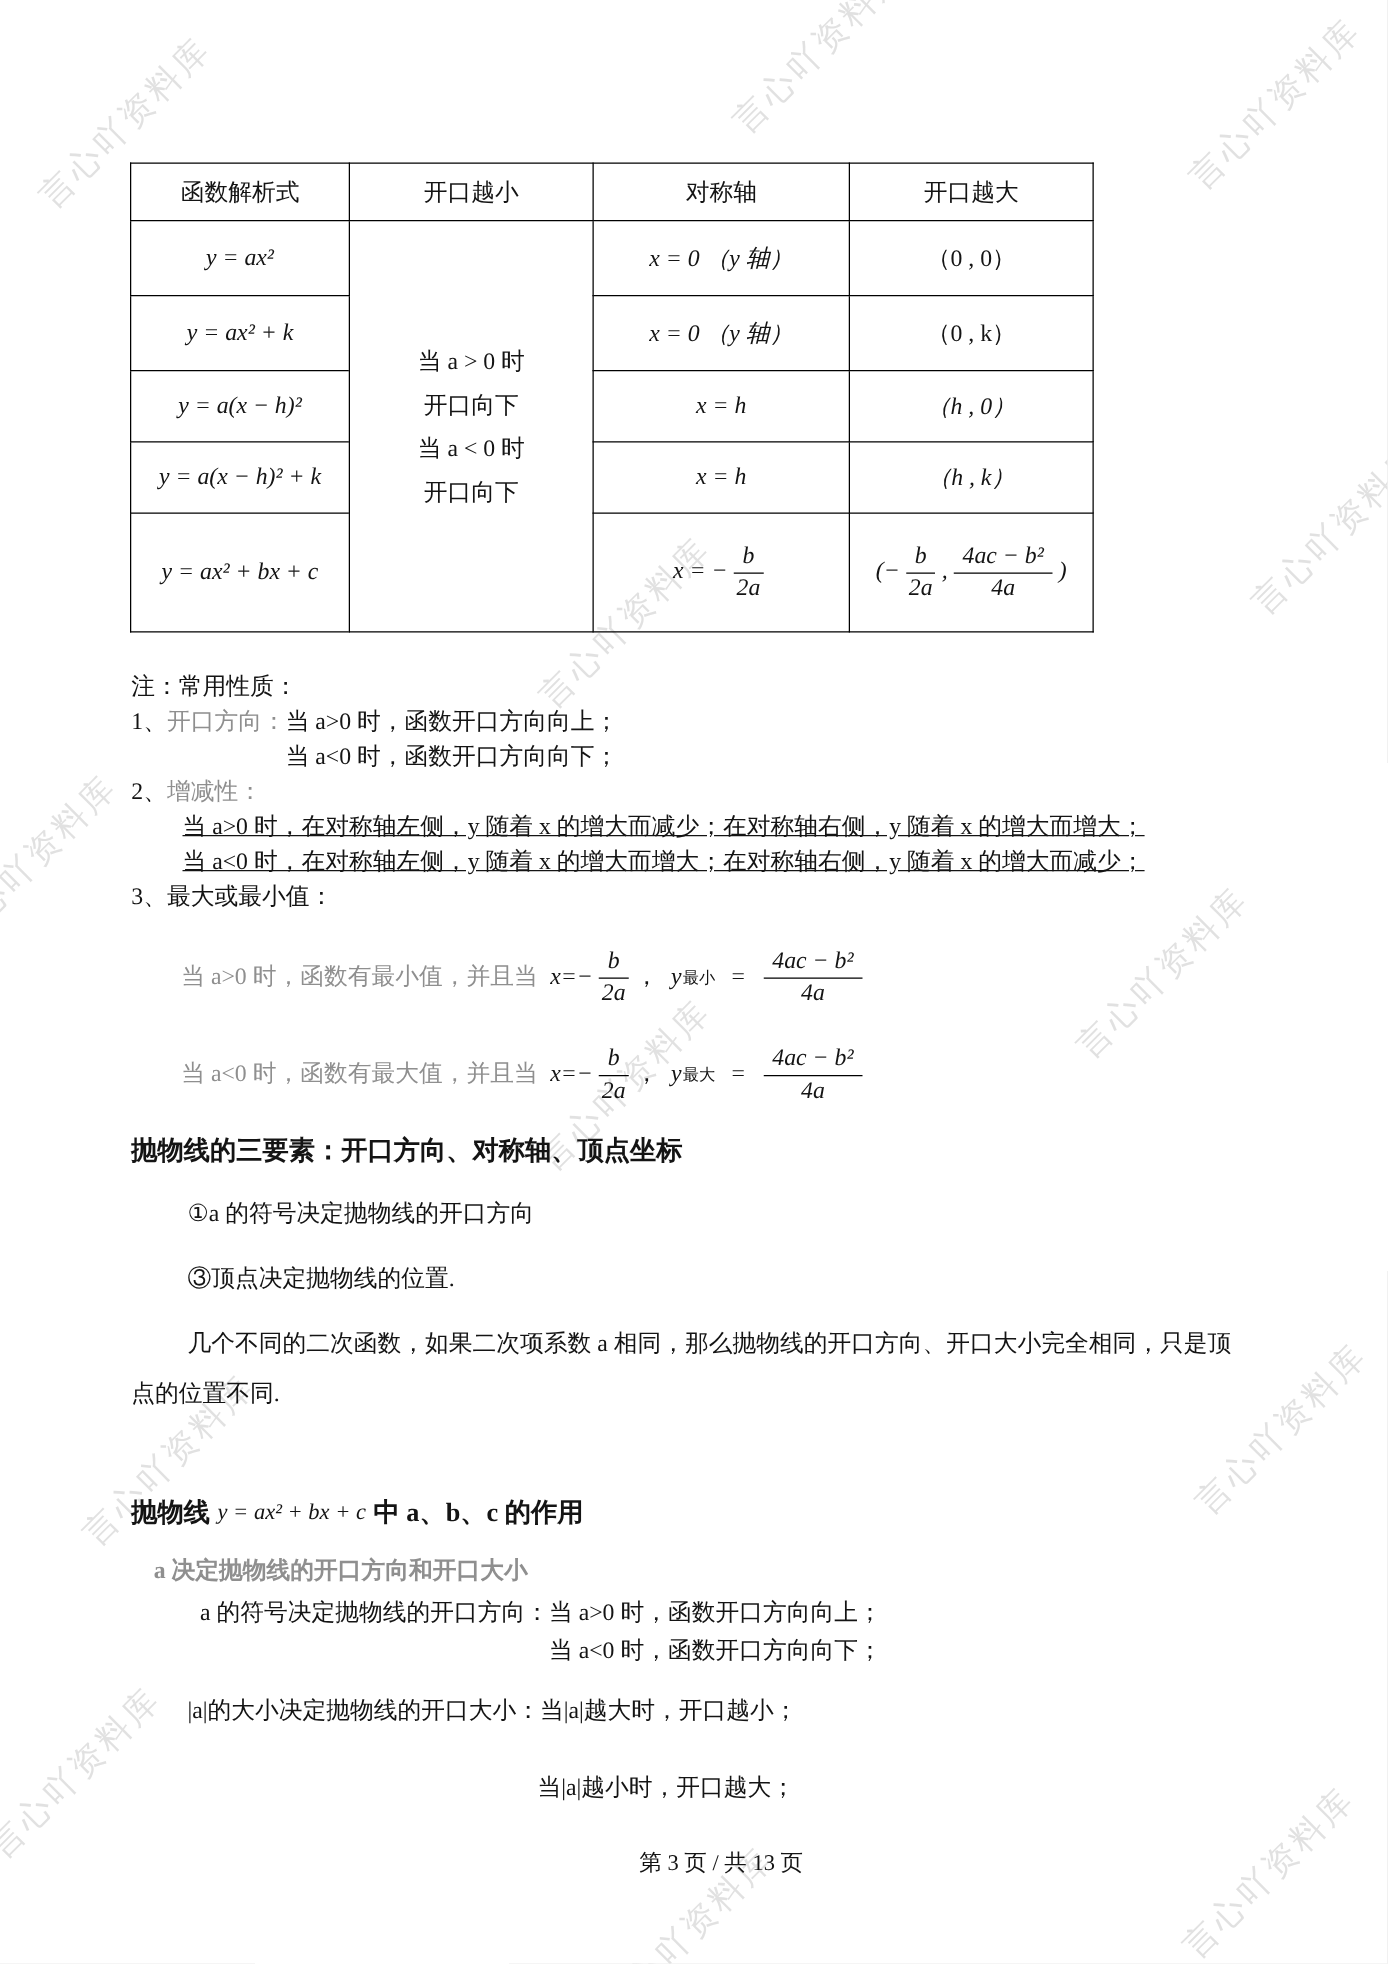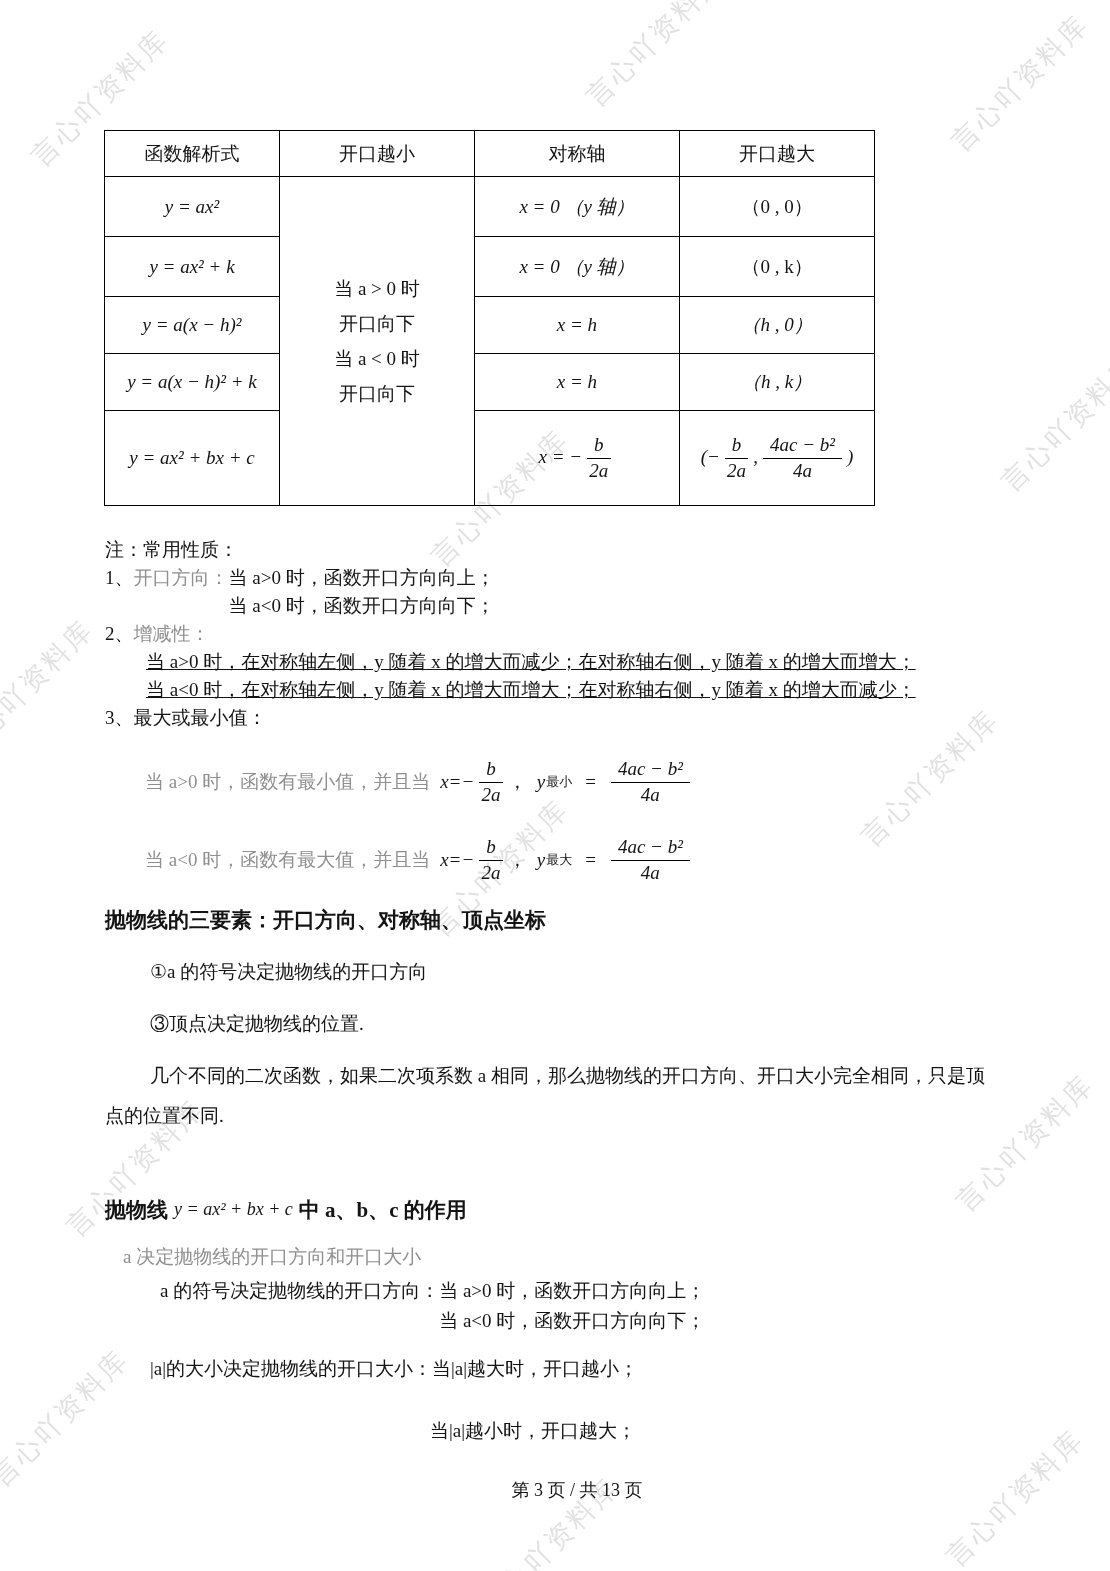--- a/index.html
+++ b/index.html
@@ -55,21 +55,21 @@
   .formula-line .sp { margin:0 10px; }
   .ysub { font-size:13px; vertical-align:sub; margin:0 3px 0 1px; }
   
   .three { position:absolute; left:105px; top:905px; width:950px; line-height:30px; }
   .sec-title { font-weight:bold; font-size:21px; font-family:"Liberation Serif","DejaVu Serif",serif; }
   .three .pt { margin:22px 0 0 45px; }
   .three .para1 { margin:22px 0 0 45px; }
   .three .para2 { margin:10px 0 0 0; }
   .abc { position:absolute; left:105px; top:1195px; width:950px; line-height:30px; }
   .abc .t-formula { font-weight:normal; font-size:18px; position:relative; top:-2px; margin:0 6px; }
-  .abc .sub-a { margin:16px 0 0 18px; }
+  .abc .sub-a { margin:16px 0 0 18px;font-weight:bold; }
   .abc .sign { display:flex; margin:4px 0 0 55px; }
   .abc .abs1 { margin:18px 0 0 45px; }
   .abc .abs2 { margin:32px 0 0 325px; }
   .footer { position:absolute; left:0; top:1478px; width:1110px; text-align:center; font-size:18px;padding-left:44px; }
 </style>
 </head>
 <body>
 
 <div class="page">
 

